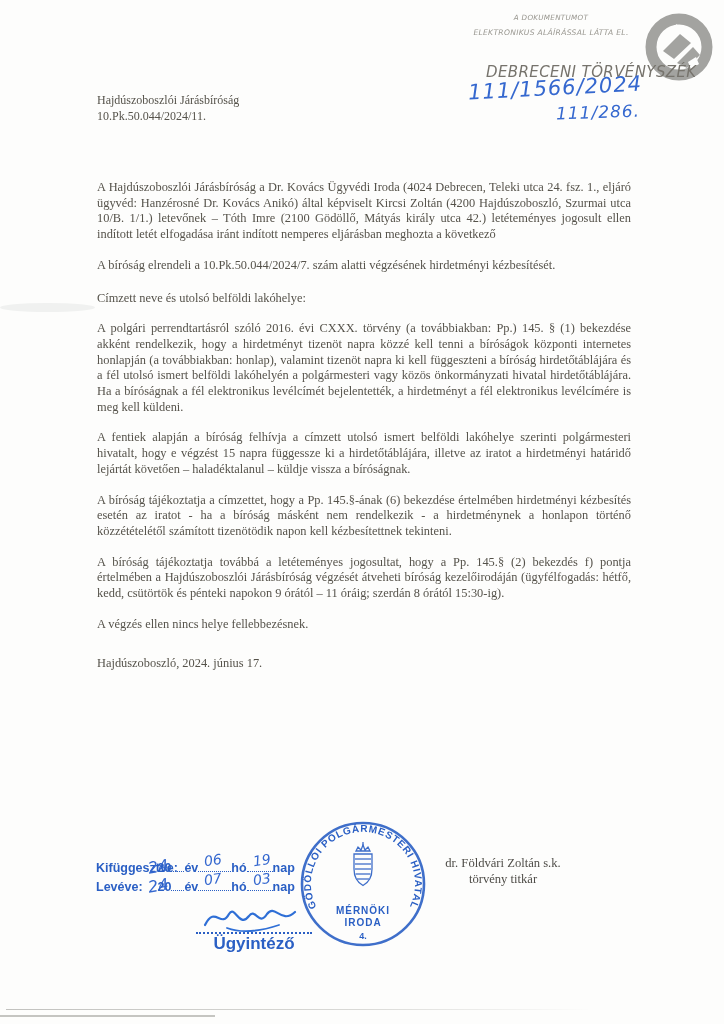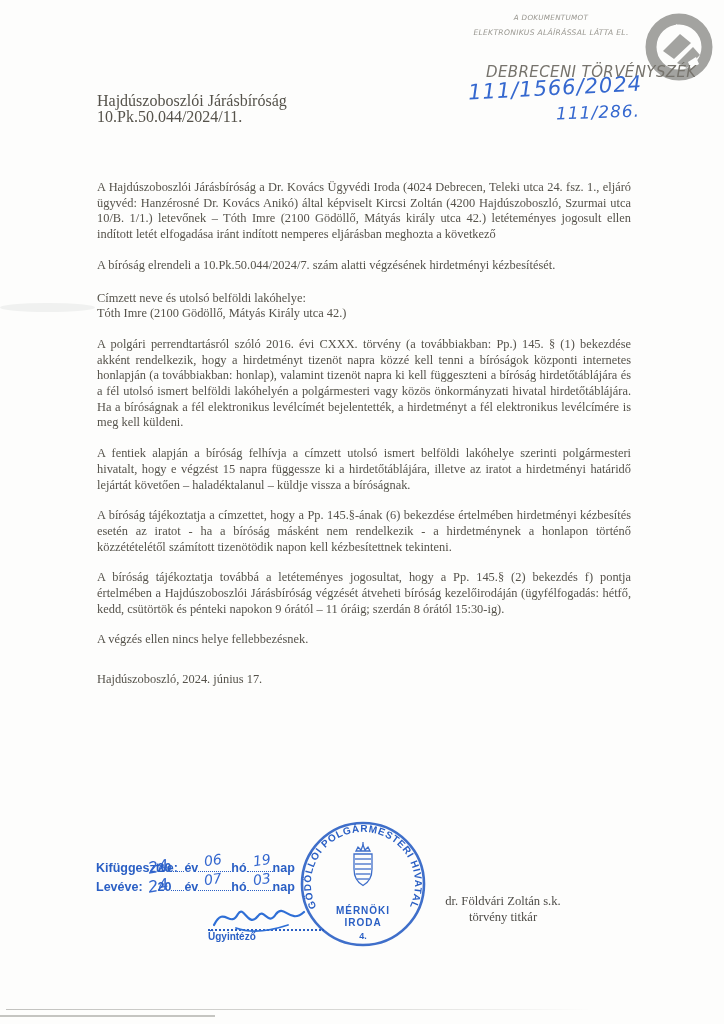--- a/index.html
+++ b/index.html
@@ -16,43 +16,43 @@
   .logo{position:absolute;left:644px;top:12px;}
   .court-stamp-name{position:absolute;left:486px;top:63px;
     font-family:"DejaVu Sans",sans-serif;font-style:italic;font-size:15px;
     color:#76736c;letter-spacing:.4px;}
   .hand{color:#3568cf;font-family:"DejaVu Sans",sans-serif;font-style:italic;}
   .case-hand-1{position:absolute;left:468px;top:76px;font-size:21px;
     transform:rotate(-3deg);letter-spacing:1px;}
   .case-hand-2{position:absolute;left:556px;top:102px;font-size:17px;
     transform:rotate(-2deg);letter-spacing:1px;}
   
-  .header-left{position:absolute;left:97px;top:93px;font-size:16px;line-height:15.5px;}
+  .header-left{position:absolute;left:97px;top:93px;font-size:12px;line-height:15.5px;}
   
   .body-text{position:absolute;left:97px;top:180px;width:534px;
     font-size:12.4px;line-height:15.7px;text-align:justify;}
   .body-text p{margin:0;}
   .mt{margin-top:15px !important;}
   .mt2{margin-top:17px !important;}
   .vegzes{text-align:center;margin-top:17px !important;}
   .dateline{margin-top:24px !important;text-align:left;}
   
   .fill-stamp{position:absolute;left:96px;top:859px;
     font-family:"Liberation Sans",sans-serif;font-weight:bold;font-size:12.5px;
     color:#2a5fc4;line-height:19px;white-space:nowrap;}
   .fill-stamp .lbl{display:inline-block;width:58px;}
   .dots{display:inline-block;border-bottom:1.7px dotted #2a5fc4;position:relative;vertical-align:baseline;height:10px;}
   .d1{width:13px;} .d2{width:33px;} .d3{width:26px;}
   .hand-num{position:absolute;font-size:14px;font-weight:normal;transform:rotate(-8deg);bottom:1px;left:6px;}
   .hand-year{position:absolute;font-size:16px;font-weight:normal;transform:rotate(-10deg);left:-9px;bottom:-1px;}
-  .clerk{position:absolute;left:208px;top:899px;width:116px;
-    font-family:"Liberation Sans",sans-serif;color:#2a5fc4;font-size:10px;font-weight:bold;}
+  .clerk{position:absolute;left:196px;top:899px;width:116px;text-align:center;
+    font-family:"Liberation Sans",sans-serif;color:#2a5fc4;font-size:17px;font-weight:bold;}
   .clerk .rule{border-bottom:2px dotted #2a5fc4;margin-top:-6px;}
   .round-stamp{position:absolute;left:297px;top:818px;}
-  .signer{position:absolute;left:423px;top:893px;width:160px;text-align:center;
+  .signer{position:absolute;left:423px;top:855px;width:160px;text-align:center;
     font-size:12.6px;line-height:16px;color:#4f4d48;}
   
   .smudge{position:absolute;left:0;top:303px;width:95px;height:9px;background:#f0f1f0;border-radius:50%;}
   .scanline1{position:absolute;left:6px;top:1009px;width:585px;height:1px;
     background:linear-gradient(90deg,#c2c2bf,#d9d9d6 60%,rgba(255,255,255,0));}
   .scanline2{position:absolute;left:0;top:1015px;width:215px;height:2px;background:#97978f;opacity:.55;}
 </style>
 </head>
 <body>
 
@@ -79,21 +79,21 @@
     <div>Hajdúszoboszlói Járásbíróság</div>
     <div>10.Pk.50.044/2024/11.</div>
   </div>
 
   <div class="smudge"></div>
 
   <div class="body-text">
     <p>A Hajdúszoboszlói Járásbíróság a Dr. Kovács Ügyvédi Iroda (4024 Debrecen, Teleki utca 24. fsz. 1., eljáró ügyvéd: Hanzérosné Dr. Kovács Anikó) által képviselt Kircsi Zoltán (4200 Hajdúszoboszló, Szurmai utca 10/B. 1/1.) letevőnek – Tóth Imre (2100 Gödöllő, Mátyás király utca 42.) letéteményes jogosult ellen indított letét elfogadása iránt indított nemperes eljárásban meghozta a következő</p>
     <p class="mt">A bíróság elrendeli a 10.Pk.50.044/2024/7. szám alatti végzésének hirdetményi kézbesítését.</p>
     <p class="mt2"><span>Címzett neve és utolsó belföldi lakóhelye:</span><br>
-      <span>Tóth Imre (2100 Gödöllő, Mátyás Király utca 42.)</span></p>
+      </p>
     <p class="mt">A polgári perrendtartásról szóló 2016. évi CXXX. törvény (a továbbiakban: Pp.) 145. § (1) bekezdése akként rendelkezik, hogy a hirdetményt tizenöt napra közzé kell tenni a bíróságok központi internetes honlapján (a továbbiakban: honlap), valamint tizenöt napra ki kell függeszteni a bíróság hirdetőtáblájára és a fél utolsó ismert belföldi lakóhelyén a polgármesteri vagy közös önkormányzati hivatal hirdetőtáblájára. Ha a bíróságnak a fél elektronikus levélcímét bejelentették, a hirdetményt a fél elektronikus levélcímére is meg kell küldeni.</p>
     <p class="mt">A fentiek alapján a bíróság felhívja a címzett utolsó ismert belföldi lakóhelye szerinti polgármesteri hivatalt, hogy e végzést 15 napra függessze ki a hirdetőtáblájára, illetve az iratot a hirdetményi határidő lejártát követően – haladéktalanul – küldje vissza a bíróságnak.</p>
     <p class="mt">A bíróság tájékoztatja a címzettet, hogy a Pp. 145.§-ának (6) bekezdése értelmében hirdetményi kézbesítés esetén az iratot - ha a bíróság másként nem rendelkezik - a hirdetménynek a honlapon történő közzétételétől számított tizenötödik napon kell kézbesítettnek tekinteni.</p>
     <p class="mt">A bíróság tájékoztatja továbbá a letéteményes jogosultat, hogy a Pp. 145.§ (2) bekezdés f) pontja értelmében a Hajdúszoboszlói Járásbíróság végzését átveheti bíróság kezelőirodáján (ügyfélfogadás: hétfő, kedd, csütörtök és pénteki napokon 9 órától – 11 óráig; szerdán 8 órától 15:30-ig).</p>
     <p class="mt">A végzés ellen nincs helye fellebbezésnek.</p>
     <p class="dateline">Hajdúszoboszló, 2024. június 17.</p>
   </div>
 
   <div class="fill-stamp">
     <div>

